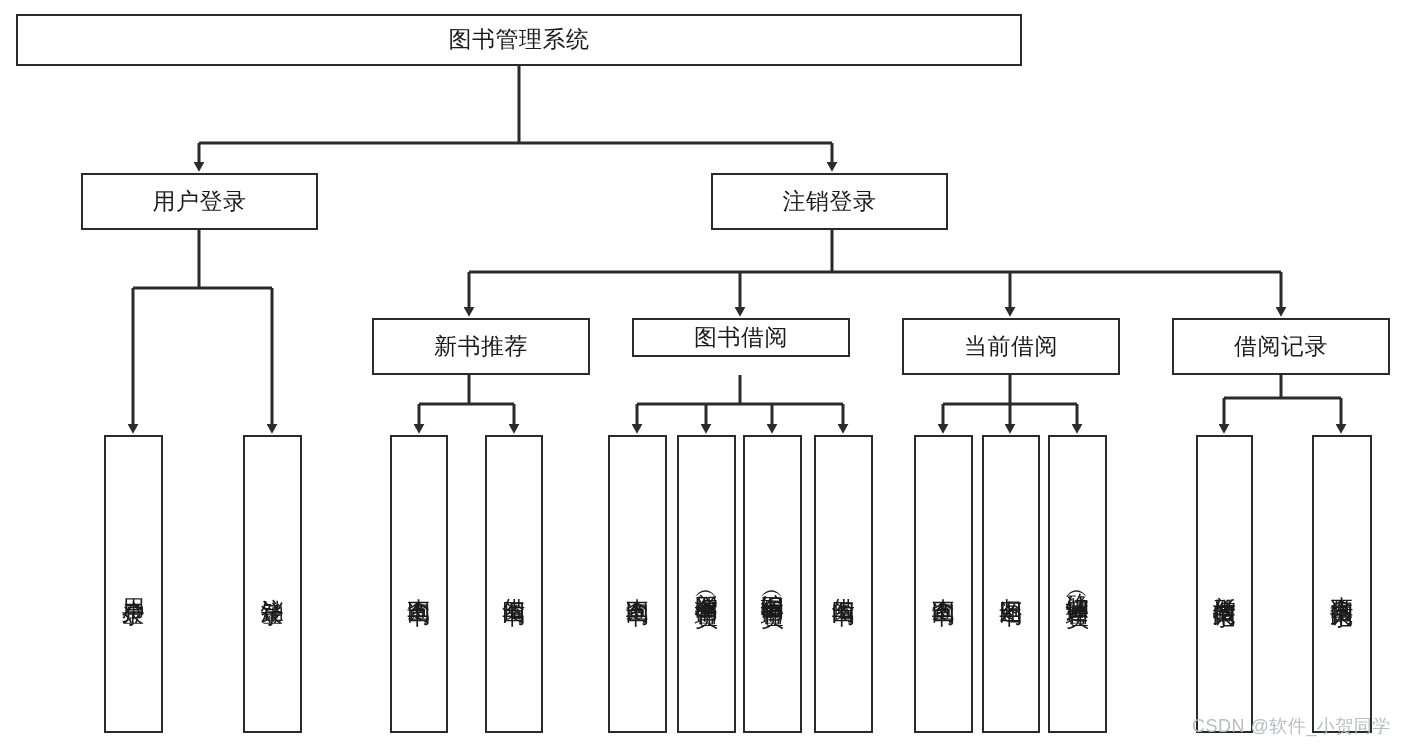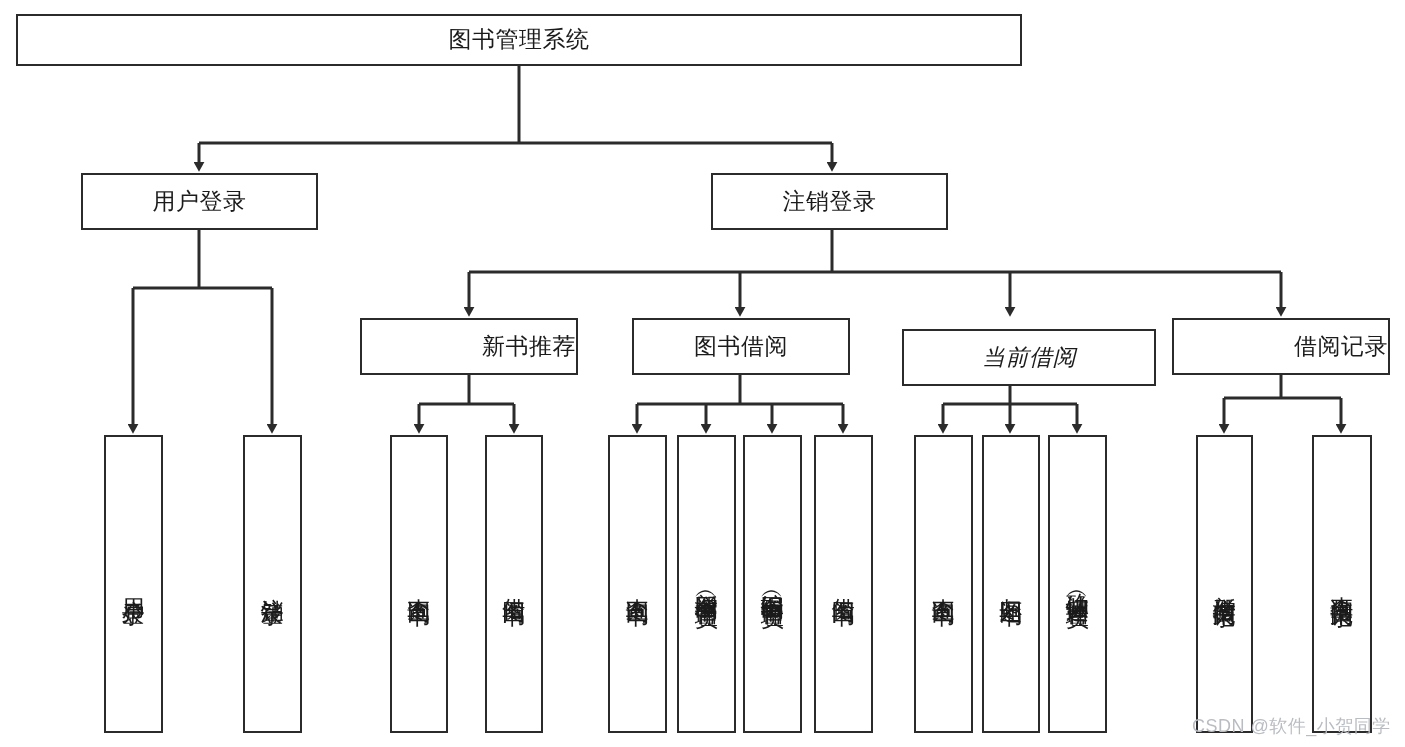--- a/index.html
+++ b/index.html
@@ -129,30 +129,30 @@
     <span class="lbl">图书管理系统</span>
   </div>
 
   <div class="node horiz" style="left:81px; top:173px; width:237px; height:57px;">
     <span class="lbl">用户登录</span>
   </div>
   <div class="node horiz" style="left:711px; top:173px; width:237px; height:57px;">
     <span class="lbl">注销登录</span>
   </div>
 
-  <div class="node horiz" style="left:360px; top:318px; width:218px; height:57px;justify-content:flex-end;">
+  <div class="node horiz" style="left:372px; top:318px; width:218px; height:57px;">
     <span class="lbl">新书推荐</span>
   </div>
-  <div class="node horiz" style="left:632px; top:318px; width:218px; height:57px;">
+  <div class="node horiz" style="left:632px; top:318px; width:218px; height:39px;">
     <span class="lbl">图书借阅</span>
   </div>
-  <div class="node horiz" style="left:902px; top:329px; width:254px; height:57px;font-style:italic;">
+  <div class="node horiz" style="left:902px; top:318px; width:218px; height:57px;">
     <span class="lbl">当前借阅</span>
   </div>
-  <div class="node horiz" style="left:1172px; top:318px; width:218px; height:57px;justify-content:flex-end;">
+  <div class="node horiz" style="left:1172px; top:318px; width:218px; height:57px;">
     <span class="lbl">借阅记录</span>
   </div>
 
   <div class="node vert" style="left:104px; top:435px; width:59px; height:298px;">
     <span class="lbl">用户登录</span>
   </div>
   <div class="node vert" style="left:243px; top:435px; width:59px; height:298px;">
     <span class="lbl">注销登录</span>
   </div>
 

